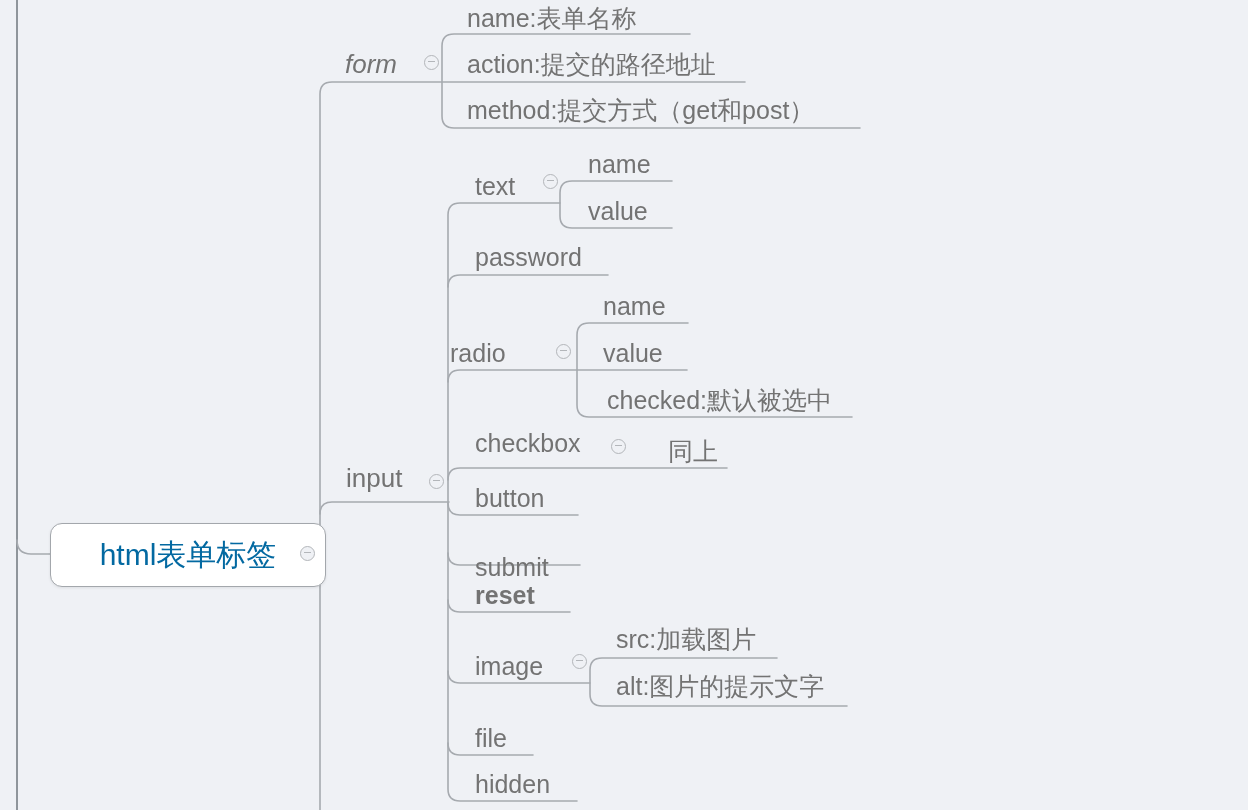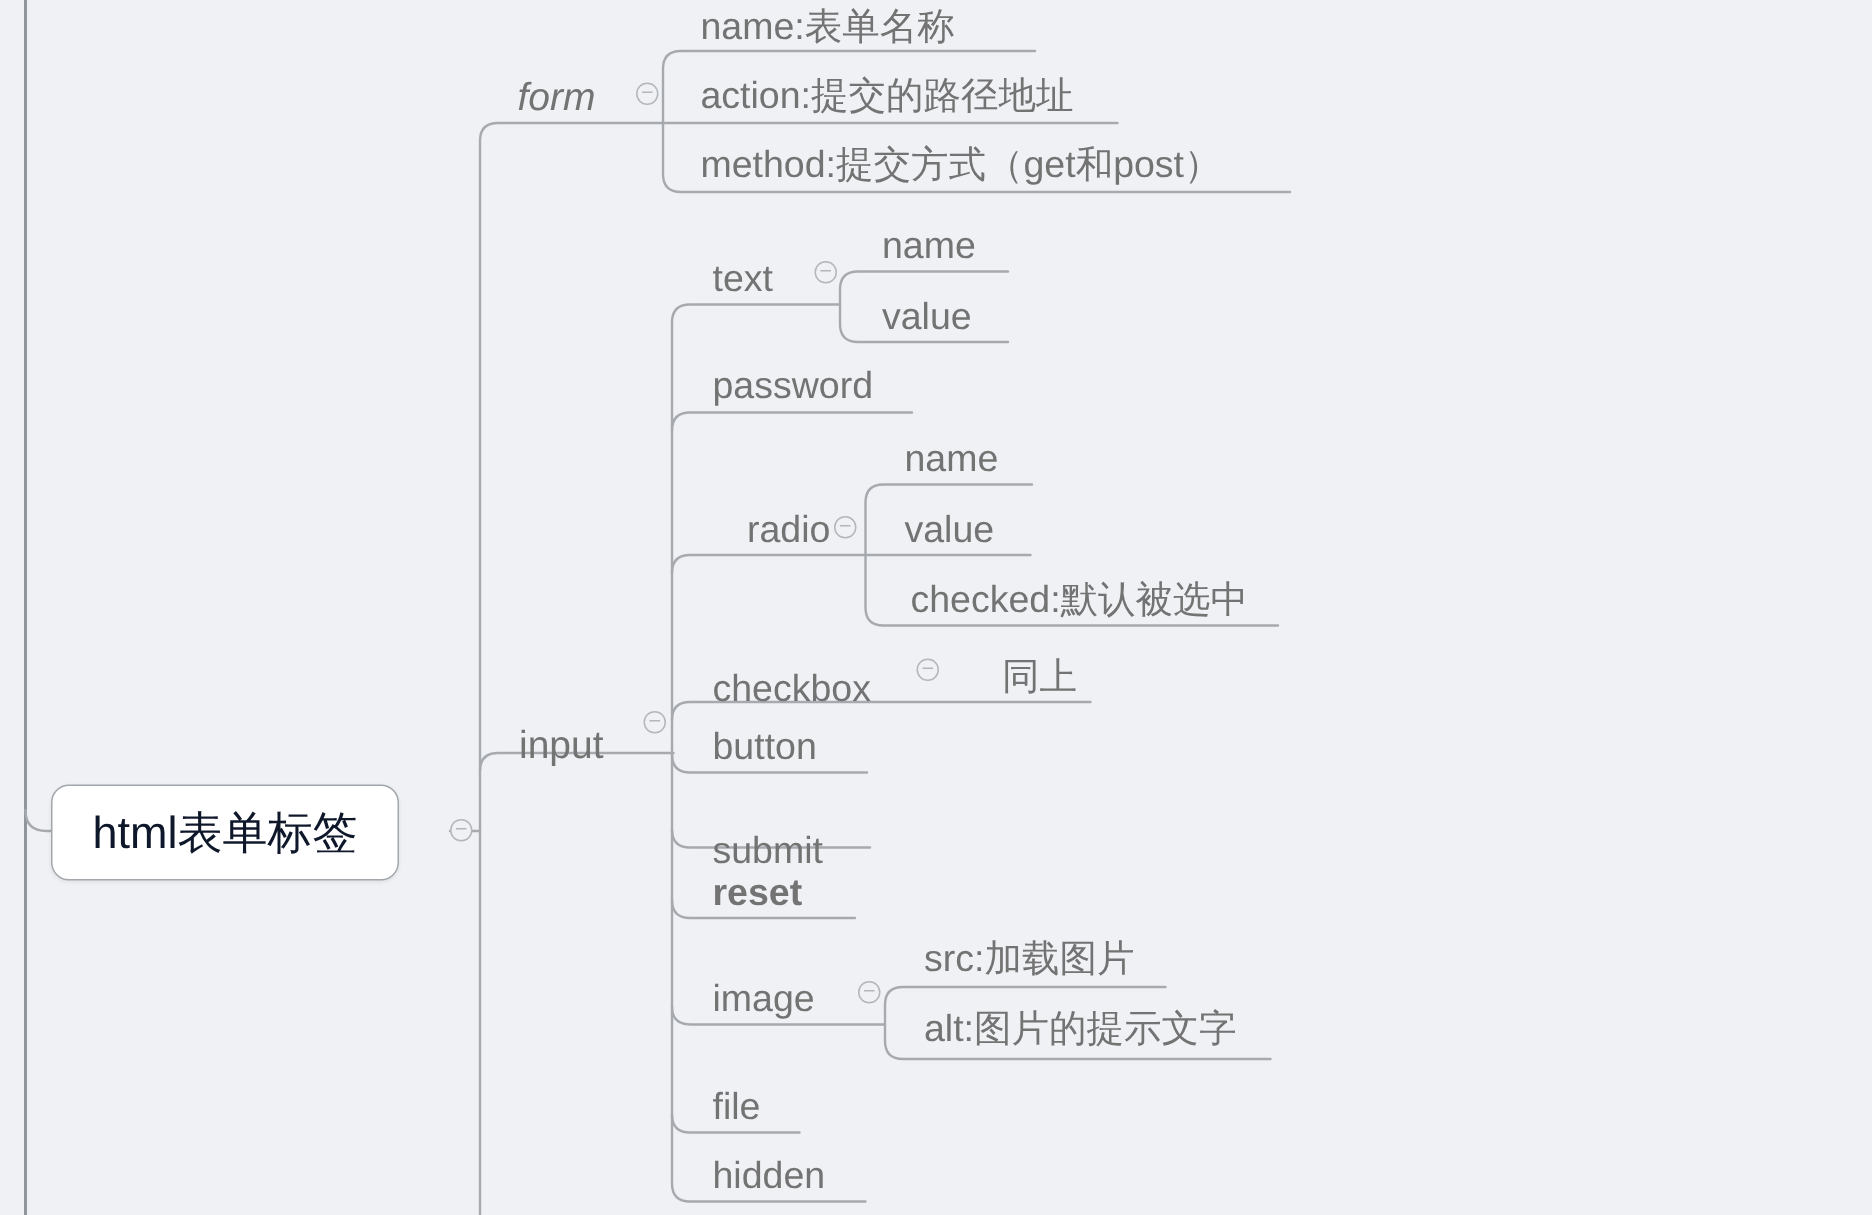--- a/index.html
+++ b/index.html
@@ -11,25 +11,25 @@
   }
   .canvas{position:relative;width:1248px;height:810px;}
   .connectors{position:absolute;left:0;top:0;}
   .topic{
     position:absolute;white-space:nowrap;
     font-size:25px;line-height:1.2;color:#737373;
     cursor:default;
   }
   .topic.lvl1{font-size:26px;}
   .root-node{
-    position:absolute;left:34px;top:523px;width:232px;height:64px;
+    position:absolute;left:50px;top:523px;width:276px;height:64px;
     background:#ffffff;border:1.5px solid #a3a7ac;border-radius:12px;
     box-sizing:border-box;
     display:flex;align-items:center;justify-content:center;
-    font-size:30px;color:#0f172a;
+    font-size:30px;color:#0369a1;
     box-shadow:0 1px 3px rgba(0,0,0,0.08);
   }
   .collapse{
     position:absolute;width:15px;height:15px;box-sizing:border-box;
     border:1.5px solid #b3b6ba;border-radius:50%;
     background:#eff1f5;cursor:pointer;
   }
   .collapse::before{
     content:"";position:absolute;left:2.5px;top:5.2px;width:7px;height:0;
     border-top:1.5px solid #b3b6ba;
@@ -73,37 +73,37 @@
 
   <div class="root-node">html表单标签</div>
   <div class="collapse" style="left:300px;top:546px;"></div>
 
   <div class="topic lvl1" style="left:345px;top:49px;font-style:italic;">form</div>
   <div class="collapse" style="left:424px;top:55px;"></div>
   <div class="topic" style="left:467px;top:3px;">name:表单名称</div>
   <div class="topic" style="left:467px;top:49px;">action:提交的路径地址</div>
   <div class="topic" style="left:467px;top:95px;">method:提交方式（get和post）</div>
 
-  <div class="topic lvl1" style="left:346px;top:481px;text-align:right;">input</div>
+  <div class="topic lvl1" style="left:346px;top:463px;text-align:right;">input</div>
   <div class="collapse" style="left:429px;top:474px;"></div>
 
   <div class="topic" style="left:475px;top:171px;">text</div>
   <div class="collapse" style="left:543px;top:174px;"></div>
   <div class="topic" style="left:588px;top:149px;">name</div>
   <div class="topic" style="left:588px;top:196px;">value</div>
 
   <div class="topic" style="left:475px;top:242px;">password</div>
 
-  <div class="topic" style="left:450px;top:338px;margin-left:48px;">radio</div>
+  <div class="topic" style="left:450px;top:338px;">radio</div>
   <div class="collapse" style="left:556px;top:344px;"></div>
   <div class="topic" style="left:603px;top:291px;">name</div>
   <div class="topic" style="left:603px;top:338px;">value</div>
   <div class="topic" style="left:607px;top:385px;">checked:默认被选中</div>
 
-  <div class="topic" style="left:475px;top:444px;">checkbox</div>
+  <div class="topic" style="left:475px;top:428px;">checkbox</div>
   <div class="collapse" style="left:611px;top:439px;"></div>
   <div class="topic" style="left:668px;top:436px;">同上</div>
 
   <div class="topic" style="left:475px;top:483px;">button</div>
   <div class="topic" style="left:475px;top:552px;">submit</div>
   <div class="topic" style="left:475px;top:580px;font-weight:bold;">reset</div>
 
   <div class="topic" style="left:475px;top:651px;">image</div>
   <div class="collapse" style="left:572px;top:654px;"></div>
   <div class="topic" style="left:616px;top:624px;">src:加载图片</div>

